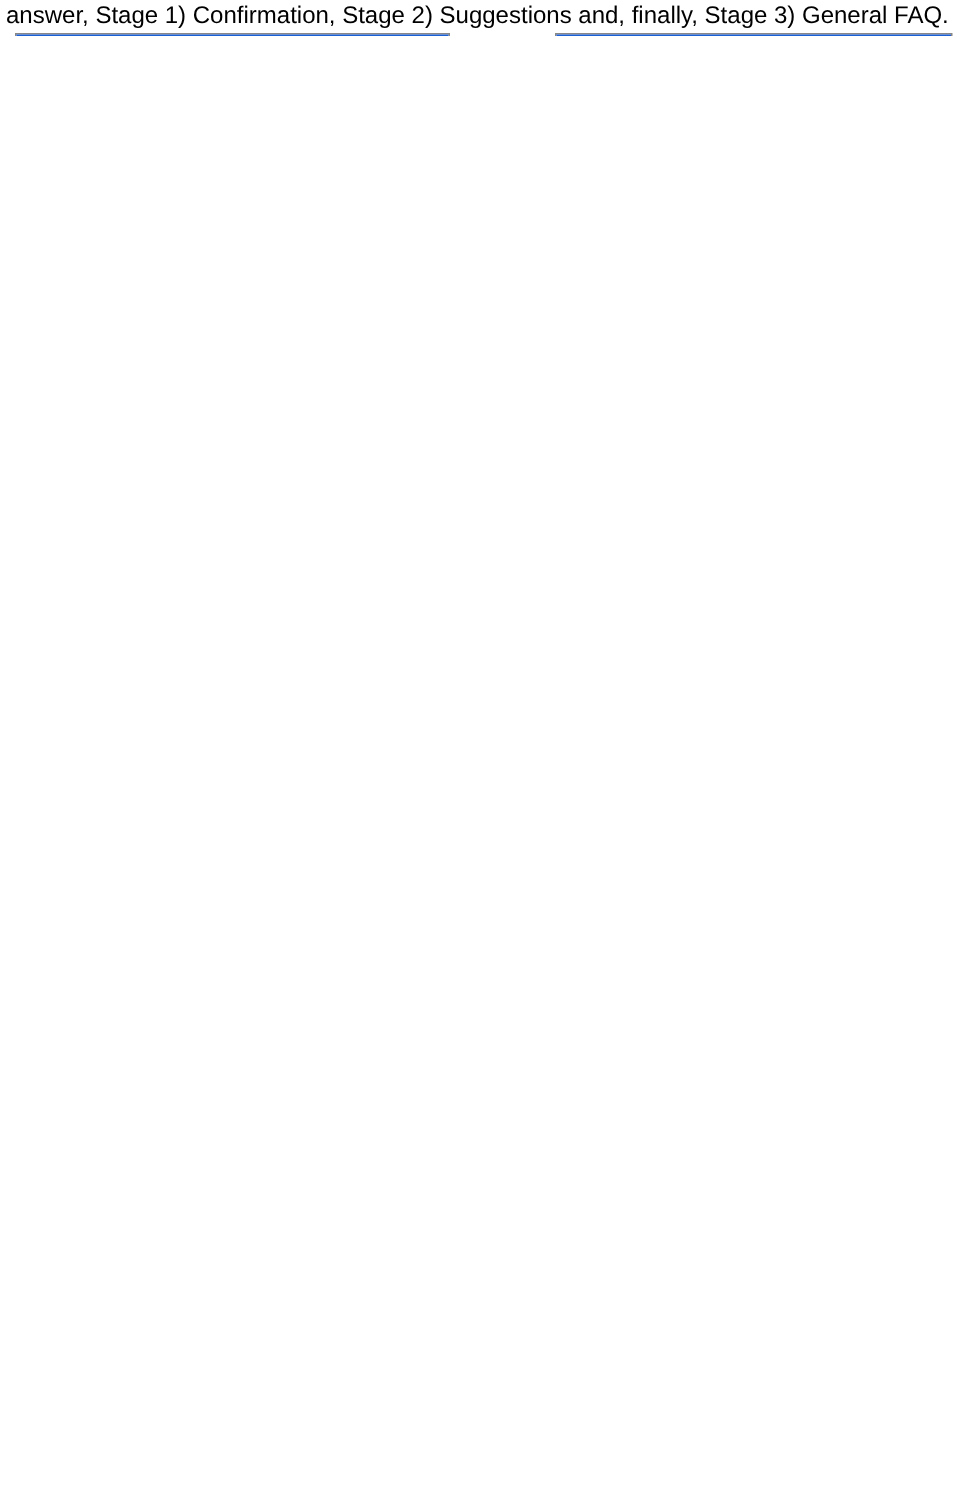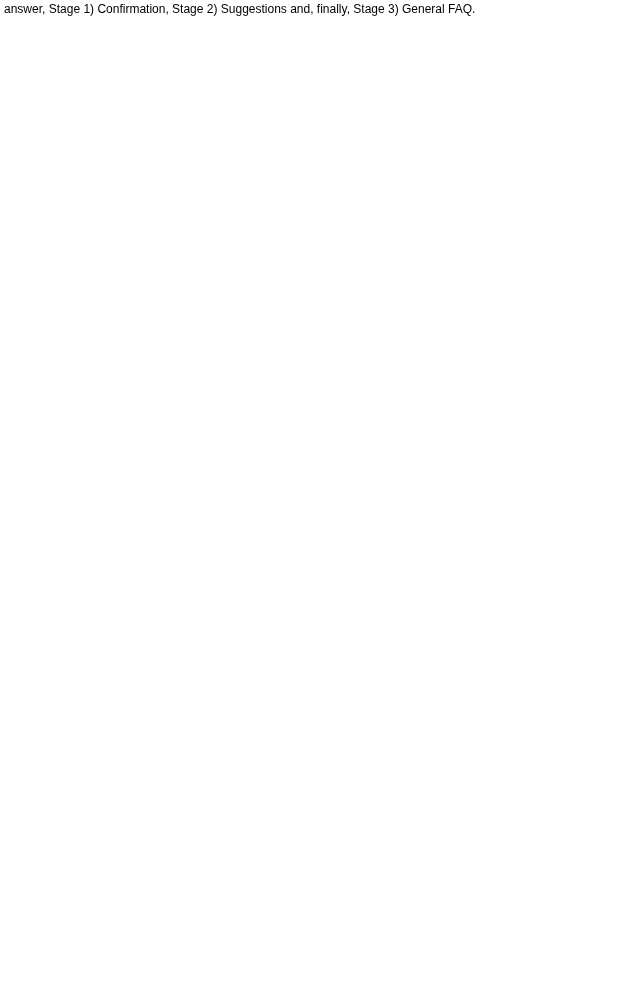--- a/index.html
+++ b/index.html
@@ -5,21 +5,21 @@
   * { box-sizing: border-box; margin: 0; padding: 0; }
   body {
     font-family: Arial, Helvetica, sans-serif;
     background: #fff;
     width: 640px;
     font-size: 11px;
     color: #000;
     position: relative;
   }
   .page { position: relative; width: 640px; }
-  .toptext { font-size: 12px; padding: 2px 0 4px 4px; }
+  .toptext { font-size: 16px; padding: 2px 0 4px 4px; }
   .column-left { position: absolute; left: 10px; width: 290px; }
   .column-right { position: absolute; left: 370px; top: 22px; width: 265px; }
   .caption { font-size: 12px; line-height: 1.25; margin-top: 4px; }
   
   
   .chat-window {
     border: 1px solid #888;
     background: #fff;
     width: 100%;
     display: flex;

